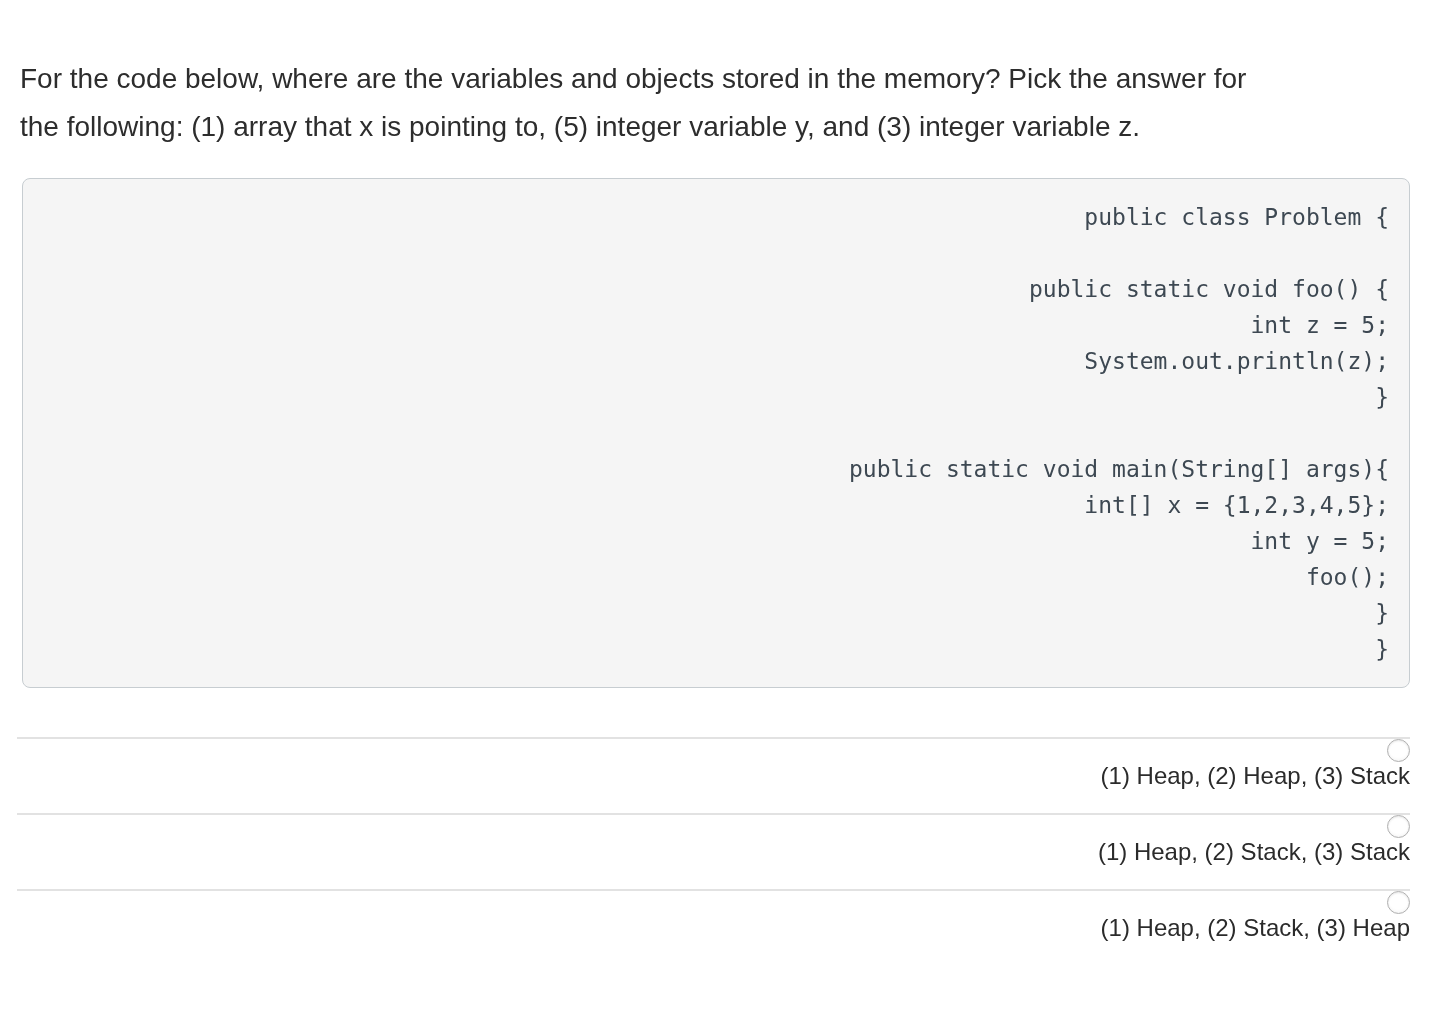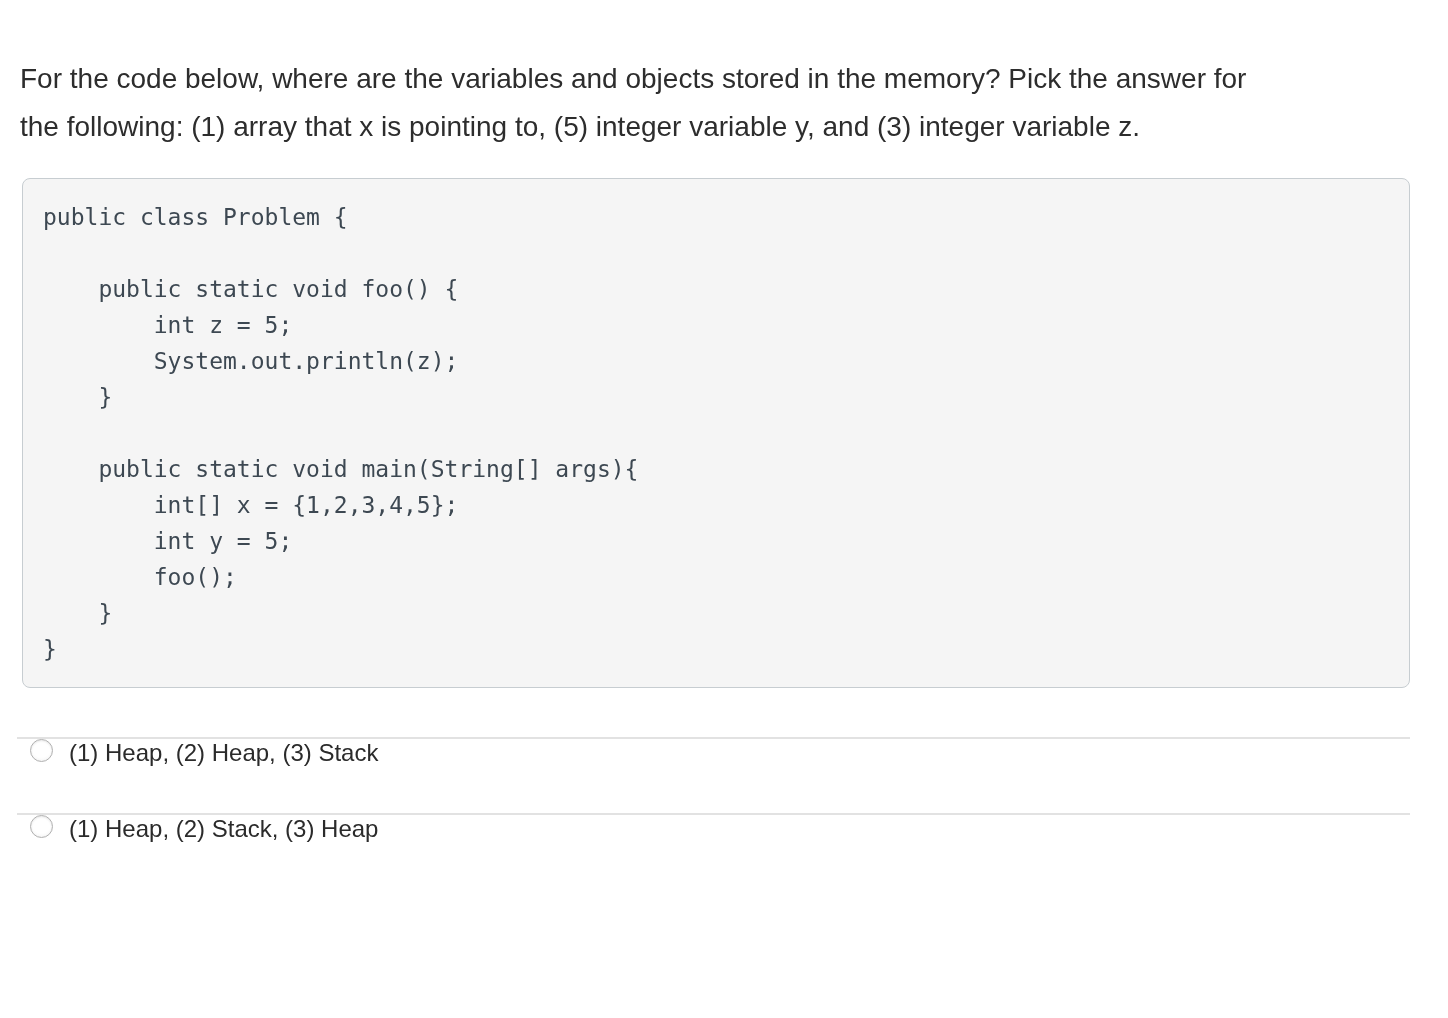--- a/index.html
+++ b/index.html
@@ -30,30 +30,32 @@
     border-radius: 8px;
     padding: 20px;
   }
   .code {
     margin: 0;
     font-family: "DejaVu Sans Mono", monospace;
     font-size: 23px;
     line-height: 36px;
     color: #3d4852;
     white-space: pre;
+    text-align: right;
   }
   .options {
     margin: 49px 38px 0 17px;
   }
   .option-row {
     display: flex;
-    align-items: flex-start;
+    align-items: flex-end;
     border-top: 2px solid #e2e2e2;
     height: 74px;
     cursor: pointer;
+    flex-direction: column;
   }
   .radio {
     box-sizing: border-box;
     flex: none;
     width: 23px;
     height: 23px;
     margin-left: 13px;
     border: 1px solid #b0b0b0;
     border-radius: 50%;
     background: radial-gradient(circle at 50% 38%, #ffffff 55%, #efefef 100%);
@@ -91,20 +93,24 @@
 }</pre>
   </div>
 
   <div class="options">
 
     <div class="option-row">
       <span class="radio"></span>
       <span class="option-label">(1) Heap, (2) Heap, (3) Stack</span>
     </div>
 
+    <div class="option-row">
+      <span class="radio"></span>
+      <span class="option-label">(1) Heap, (2) Stack, (3) Stack</span>
+    </div>
 
     <div class="option-row">
       <span class="radio"></span>
       <span class="option-label">(1) Heap, (2) Stack, (3) Heap</span>
     </div>
 
 
   </div>
 
 </div>

